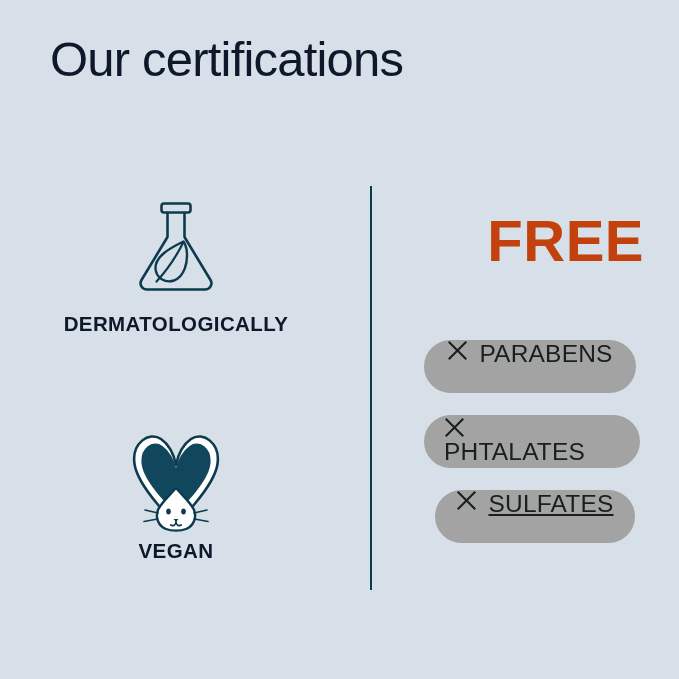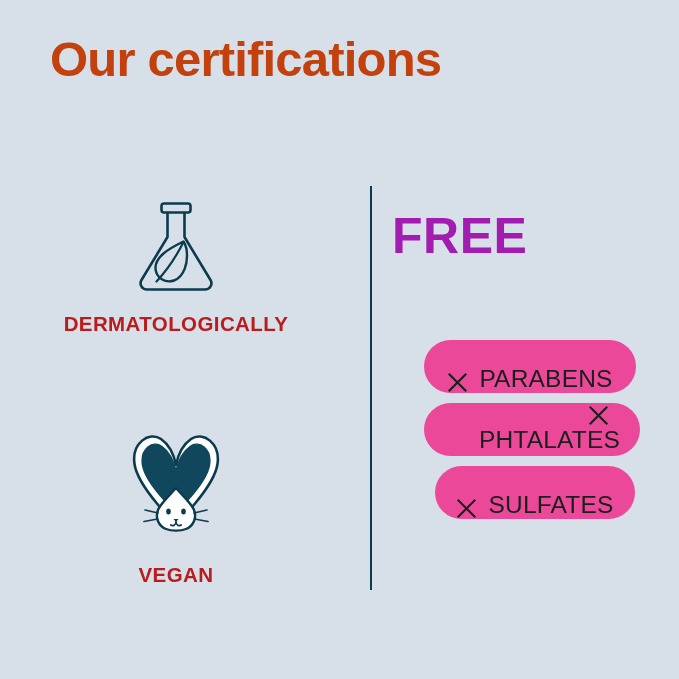--- a/index.html
+++ b/index.html
@@ -17,22 +17,22 @@
     position: relative;
     width: 679px;
     height: 679px;
     background: #d7dfe9;
   }
   .page-title {
     position: absolute;
     left: 50px;
     top: 33px;
     font-size: 49px;
-    font-weight: bold;
-    color: #c2410c;
+    font-weight: normal;
+    color: #0f172a;
     letter-spacing: -0.8px;
     line-height: 1.1;
     white-space: nowrap;
   }
 
   
   .left-col {
     position: absolute;
     left: 0px;
     top: 185px;
@@ -50,25 +50,25 @@
 
   .icon-wrap {
     display: block;
     margin: 0 auto;
     line-height: 0;
   }
   .cert-label {
     margin-top: 14px;
     font-size: 20.5px;
     font-weight: bold;
-    color: #b91c1c;
+    color: #0f172a;
     letter-spacing: 0.4px;
     line-height: 1.25;
   }
-  .cert-label-vegan { margin-top: 28px; }
+  .cert-label-vegan { margin-top: 4px; }
 
   
   .divider {
     position: absolute;
     left: 370px;
     top: 186px;
     width: 2px;
     height: 404px;
     background: #0d3b4e;
   }
@@ -79,48 +79,48 @@
     left: 392px;
     top: 185px;
     width: 287px;
     height: 405px;
   }
   .free-of {
     position: absolute;
     top: 26px;
     left: 0;
     width: 252px;
-    text-align: left;
-    font-size: 50px;
+    text-align: right;
+    font-size: 58px;
     font-weight: bold;
-    color: #a21caf;
+    color: #c2410c;
     line-height: 1.03;
     letter-spacing: 0.5px;
   }
   .pill-list {
     position: absolute;
     top: 155px;
     left: 0;
     width: 262px;
   }
   .pill {
-    background: #ec4899;
+    background: #a3a3a3;
     border-radius: 999px;
     height: 53px;
-    margin-bottom: 10px;
+    margin-bottom: 22px;
     display: flex;
-    align-items: flex-end;
+    align-items: flex-start;
     justify-content: center;
     padding: 0 20px;
     box-sizing: border-box;
     color: #17201a;
   }
   .pill-p1 { width: 212px; margin-left: 32px; }
   .pill-p2 { width: 216px; margin-left: 32px; flex-direction: column; }
-  .pill-p3 { width: 200px; margin-left: 43px; }
+  .pill-p3 { width: 200px; margin-left: 43px; text-decoration: underline; }
 
   .x-icon {
     flex: 0 0 auto;
     margin-right: 11px;
     line-height: 0;
   }
   .pill-label {
     font-size: 24.5px;
     font-weight: normal;
     letter-spacing: 0.2px;

